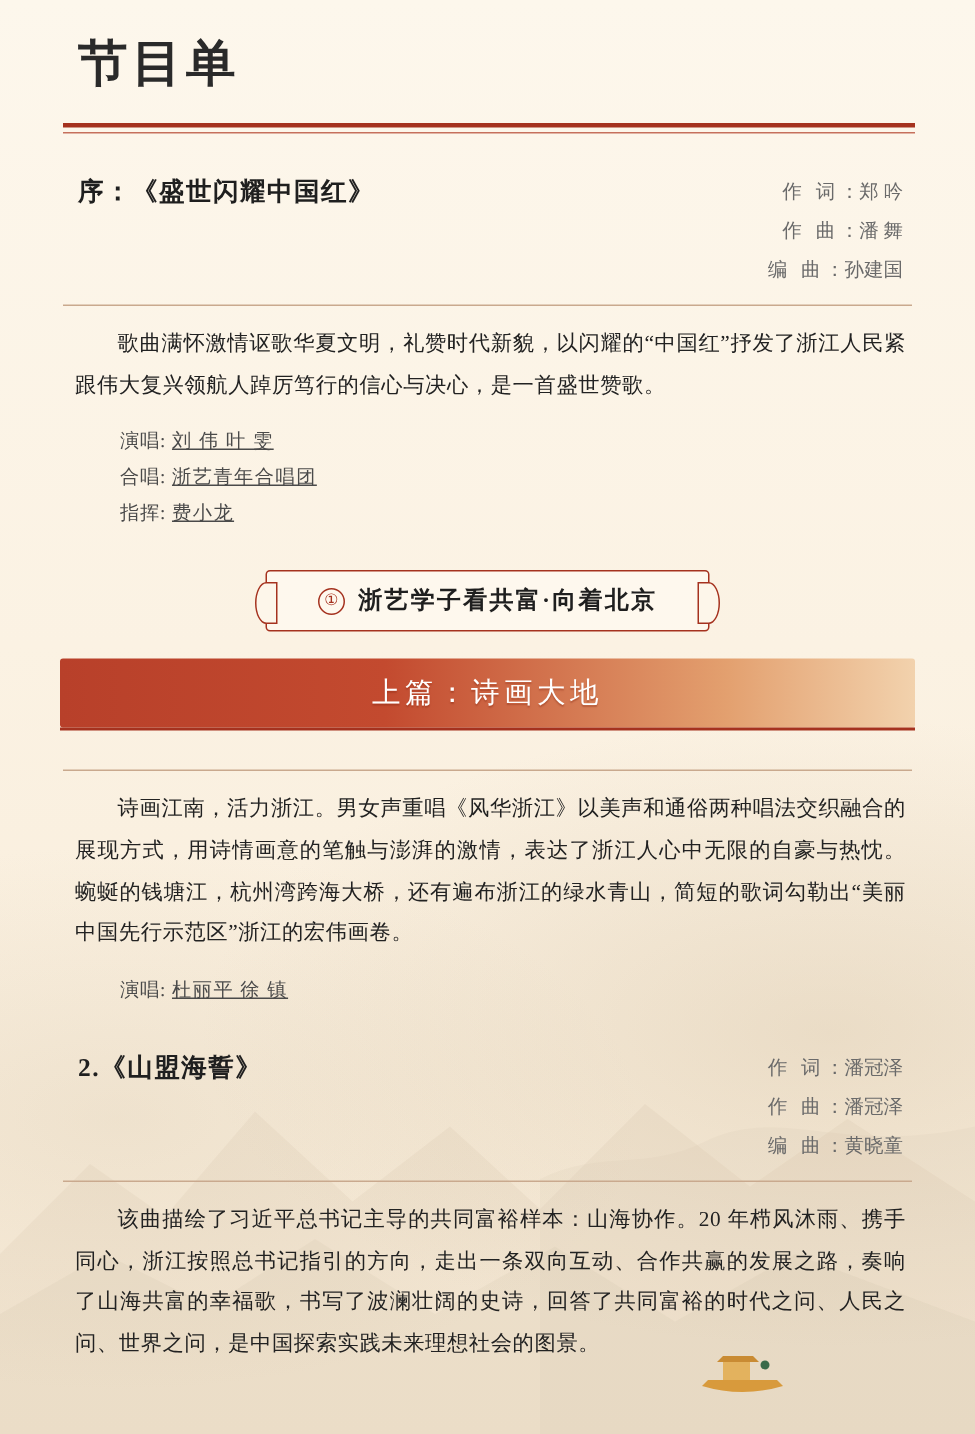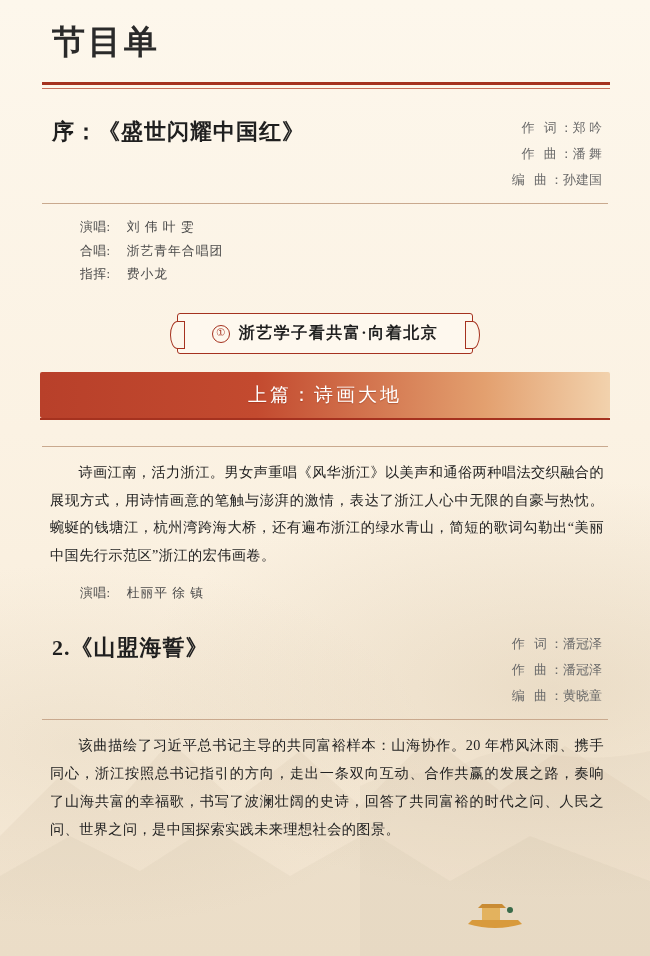--- a/index.html
+++ b/index.html
@@ -65,21 +65,21 @@
   .song {
     margin-top: 26px;
     position: relative;
   }
   .song-headrow {
     display: flex;
     align-items: flex-start;
     justify-content: space-between;
   }
   .song-title {
-    font-size: 22px;
+    font-size: 17px;
     font-weight: bold;
     color: #1f1f1f;
     letter-spacing: 1px;
     padding-left: 12px;
     line-height: 1.5;
   }
   .credits {
     text-align: right;
     font-size: 13px;
     color: #6a6a6a;
@@ -109,22 +109,23 @@
     margin-top: 12px;
     padding-left: 40px;
     font-size: 12.8px;
     color: #4a4a4a;
     line-height: 1.85;
   }
   .perf .k {
     letter-spacing: 0.5px;
   }
   .perf .v {
-    margin-left: 16px;
+    margin-left: 4px;
     letter-spacing: 1px;
+    text-decoration: underline;
   }
 
   
   .chapter-tag-wrap {
     margin-top: 26px;
     display: flex;
     justify-content: center;
   }
   .chapter-tag {
     position: relative;
@@ -219,20 +220,21 @@
   <div class="song">
     <div class="song-headrow">
       <div class="song-title">序：《盛世闪耀中国红》</div>
       <div class="credits">
         <div><span class="lbl">作 词</span>：<span>郑 吟</span></div>
         <div><span class="lbl">作 曲</span>：<span>潘 舞</span></div>
         <div><span class="lbl">编 曲</span>：<span>孙建国</span></div>
       </div>
     </div>
     <div class="sep-thin"></div>
+    <div class="desc">歌曲满怀激情讴歌华夏文明，礼赞时代新貌，以闪耀的“中国红”抒发了浙江人民紧跟伟大复兴领航人踔厉笃行的信心与决心，是一首盛世赞歌。</div>
     <div class="perf">
       <div><span class="k">演唱:</span><span class="v">刘 伟 叶 雯</span></div>
       <div><span class="k">合唱:</span><span class="v">浙艺青年合唱团</span></div>
       <div><span class="k">指挥:</span><span class="v">费小龙</span></div>
     </div>
   </div>
 
   <div class="chapter-tag-wrap">
     <div class="chapter-tag">
       <span class="chapter-num">①</span>

